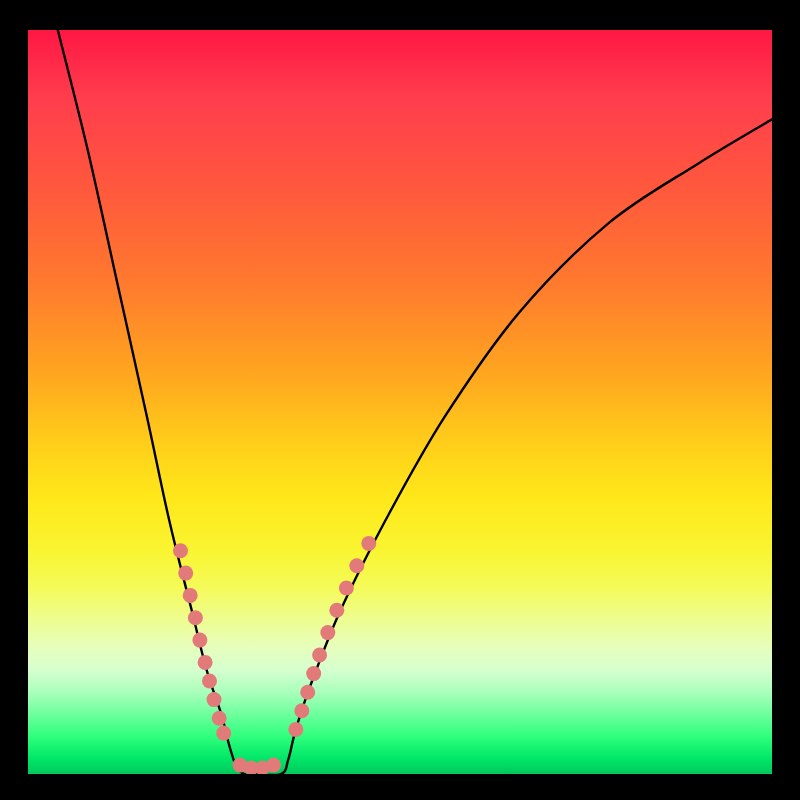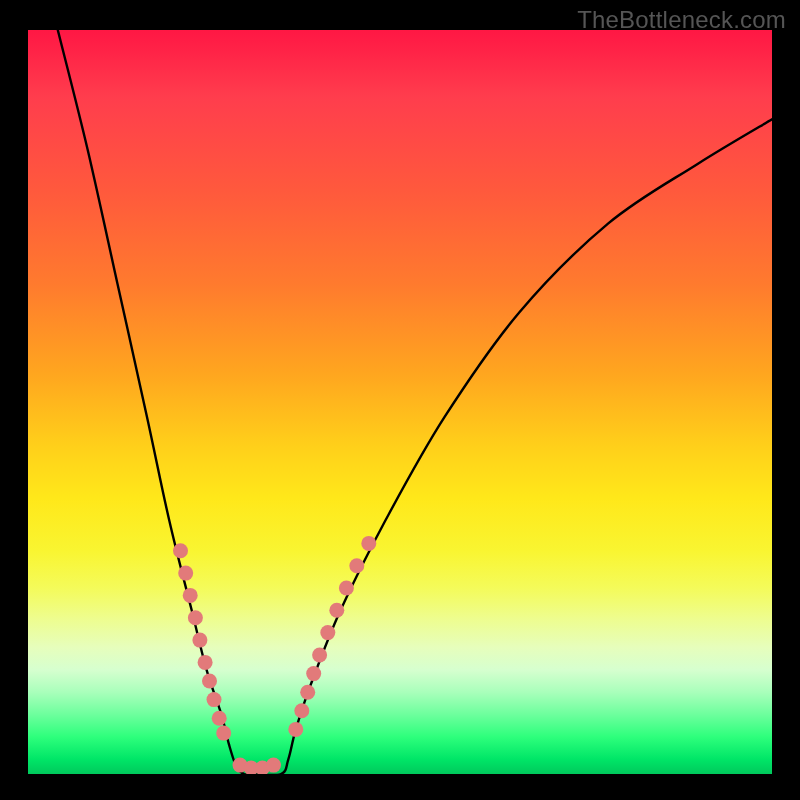--- a/index.html
+++ b/index.html
@@ -71,21 +71,20 @@
   }
   .dot {
     fill: #e27a7a;
     stroke: none;
   }
 </style>
 </head>
 <body>
 
 <div class="outer">
-  <div class="watermark">TheBottleneck.com</div>
 
   <div class="plot-area">
     <svg class="curve" viewBox="0 0 744 744">
       <path id="curve-path" d="M 29.8 0.0 C 34.7 19.8, 49.6 76.9, 59.5 119.0 C 69.4 161.2, 79.4 208.3, 89.3 253.0 C 99.2 297.6, 110.4 347.2, 119.0 386.9 C 127.7 426.6, 133.9 458.8, 141.4 491.0 C 148.8 523.3, 157.5 555.5, 163.7 580.3 C 169.9 605.1, 173.6 622.5, 178.6 639.8 C 183.5 657.2, 189.7 672.1, 193.4 684.5 C 197.2 696.9, 198.4 705.6, 200.9 714.2 C 203.4 722.9, 205.8 731.6, 208.3 736.6 C 210.8 741.5, 213.3 742.8, 215.8 744.0 C 218.2 745.2, 217.0 744.0, 223.2 744.0 C 229.4 744.0, 246.8 746.5, 253.0 744.0 C 259.2 741.5, 257.9 736.6, 260.4 729.1 C 262.9 721.7, 264.1 711.8, 267.8 699.4 C 271.6 687.0, 275.3 674.6, 282.7 654.7 C 290.2 634.9, 300.1 607.6, 312.5 580.3 C 324.9 553.0, 339.8 523.3, 357.1 491.0 C 374.5 458.8, 394.3 421.6, 416.6 386.9 C 439.0 352.2, 463.8 315.0, 491.0 282.7 C 518.3 250.5, 550.6 218.2, 580.3 193.4 C 610.1 168.6, 642.3 151.3, 669.6 133.9 C 696.9 116.6, 731.6 96.7, 744.0 89.3"></path>
       <g id="dots">
           <circle class="dot" cx="152.5" cy="520.8" r="7.5"></circle>
           <circle class="dot" cx="157.7" cy="543.1" r="7.5"></circle>
           <circle class="dot" cx="162.2" cy="565.4" r="7.5"></circle>
           <circle class="dot" cx="167.4" cy="587.8" r="7.5"></circle>
           <circle class="dot" cx="171.9" cy="610.1" r="7.5"></circle>

